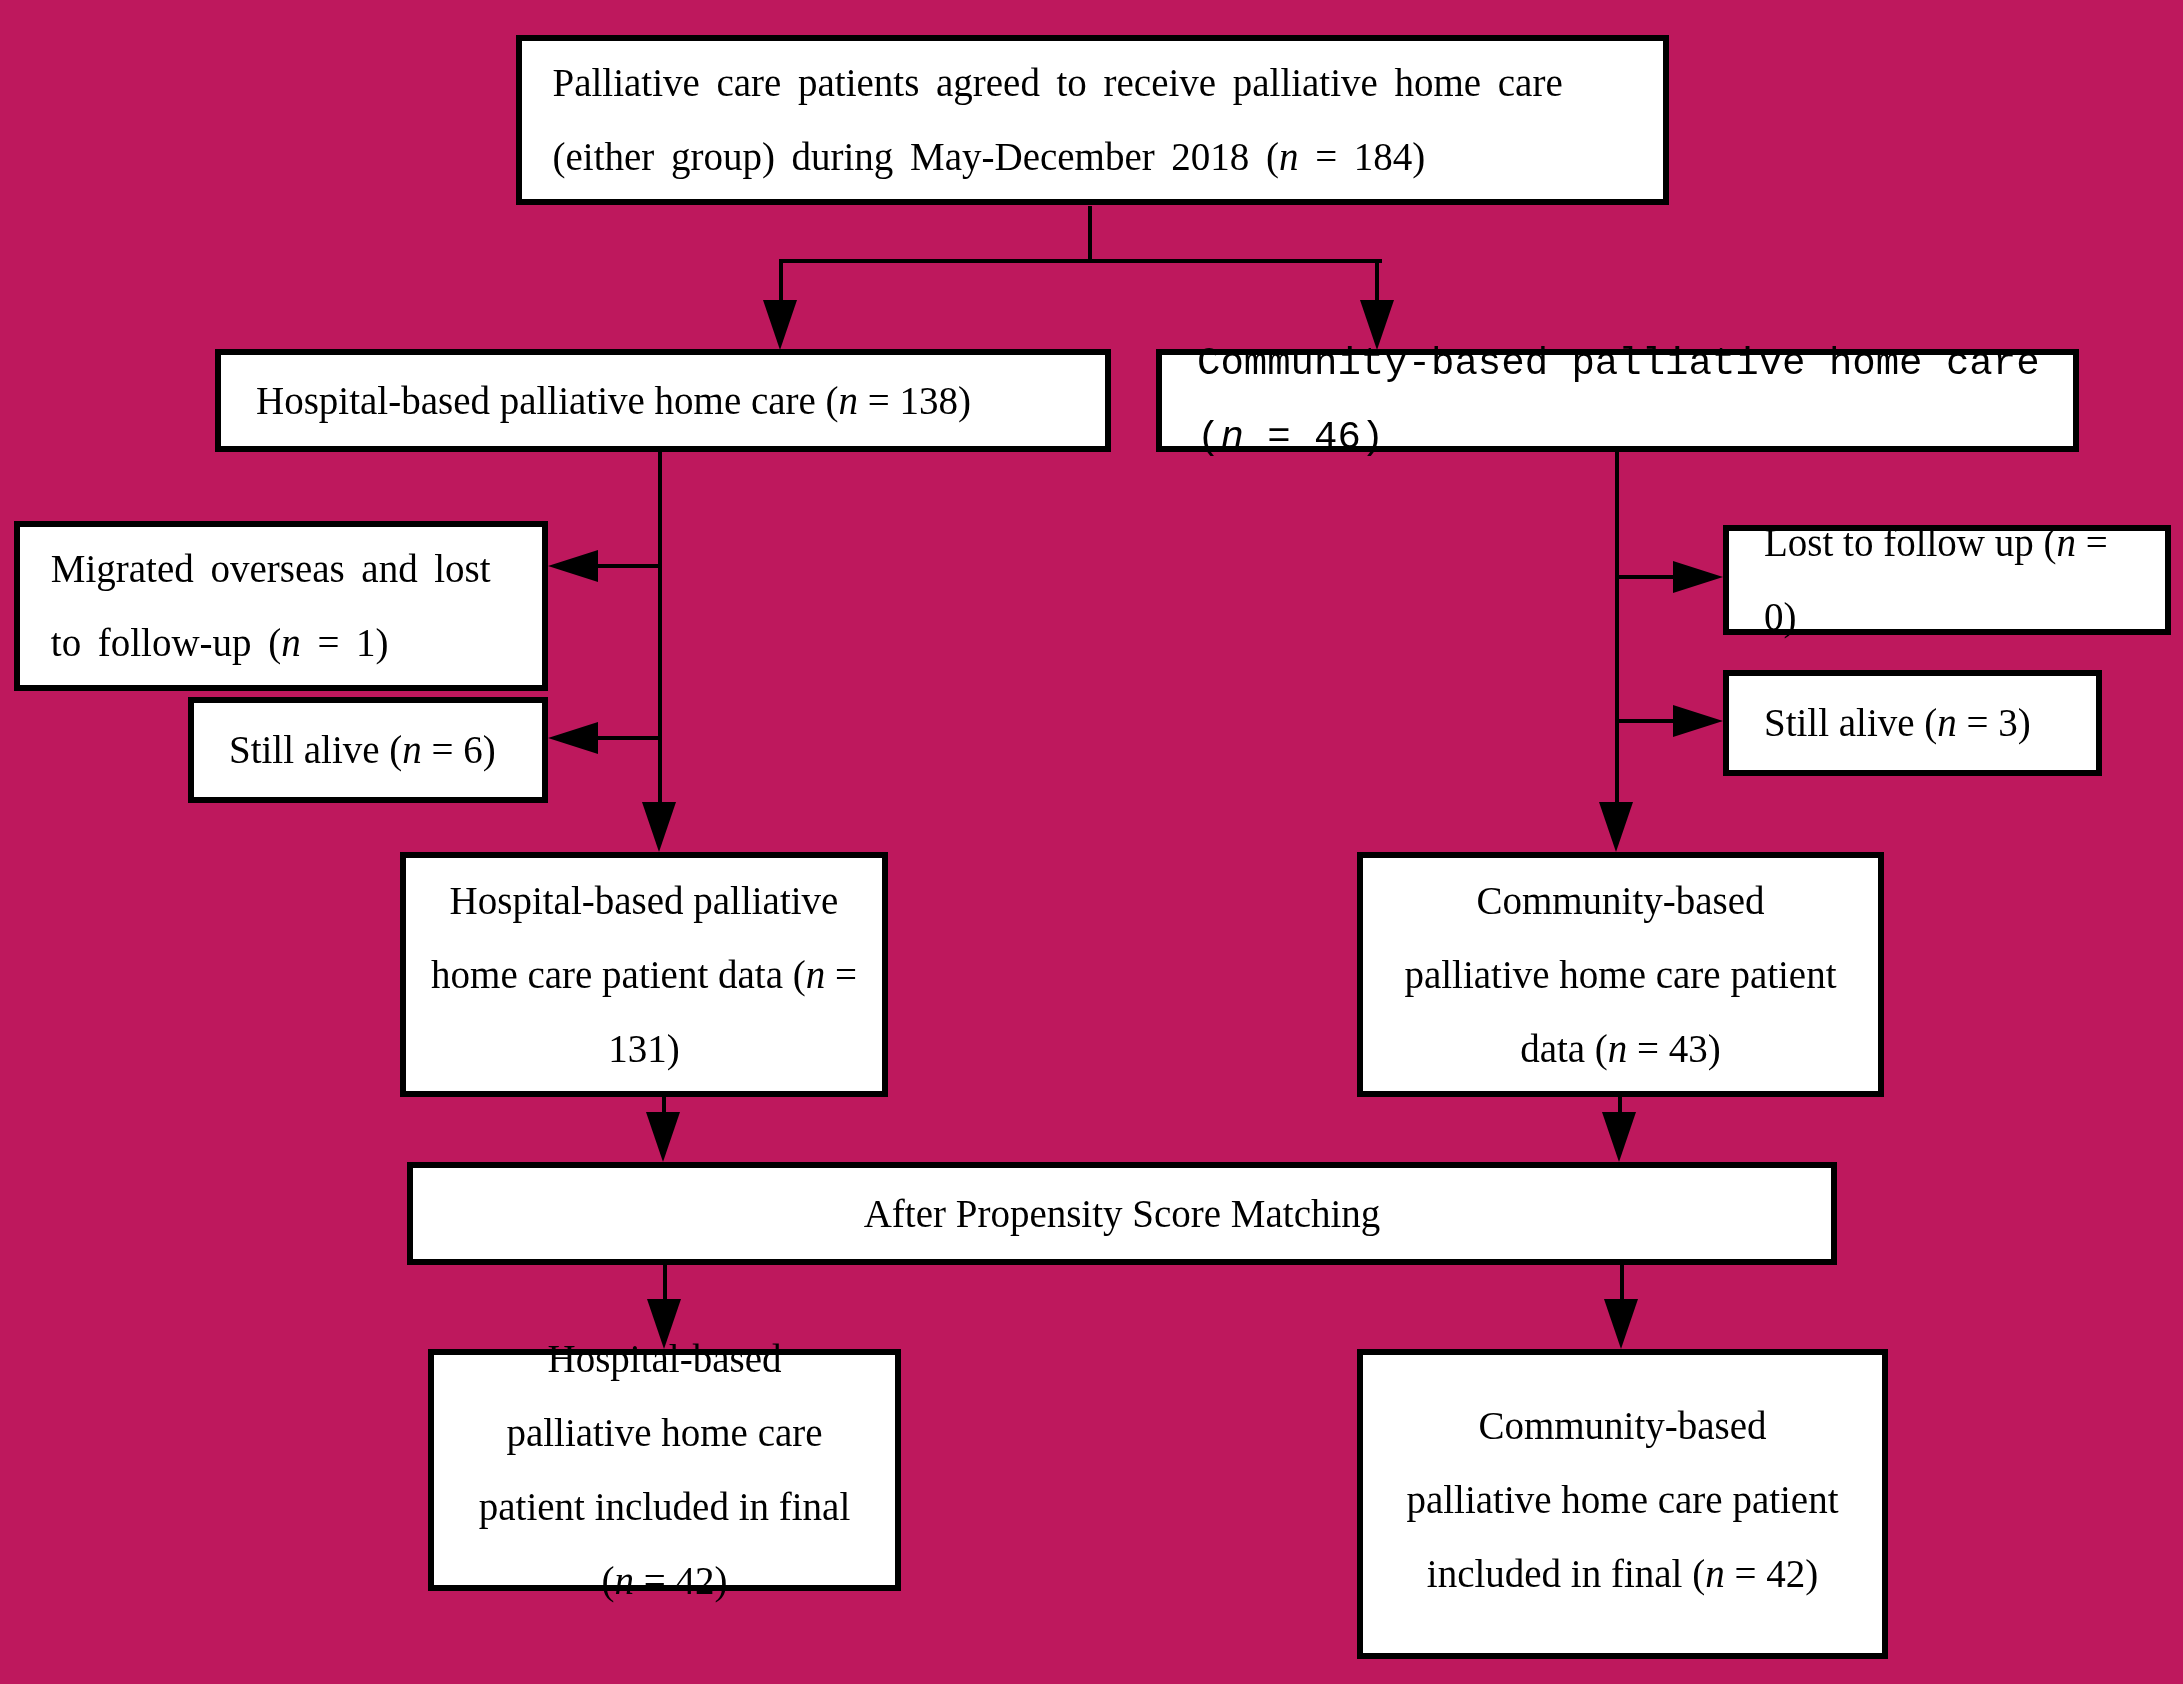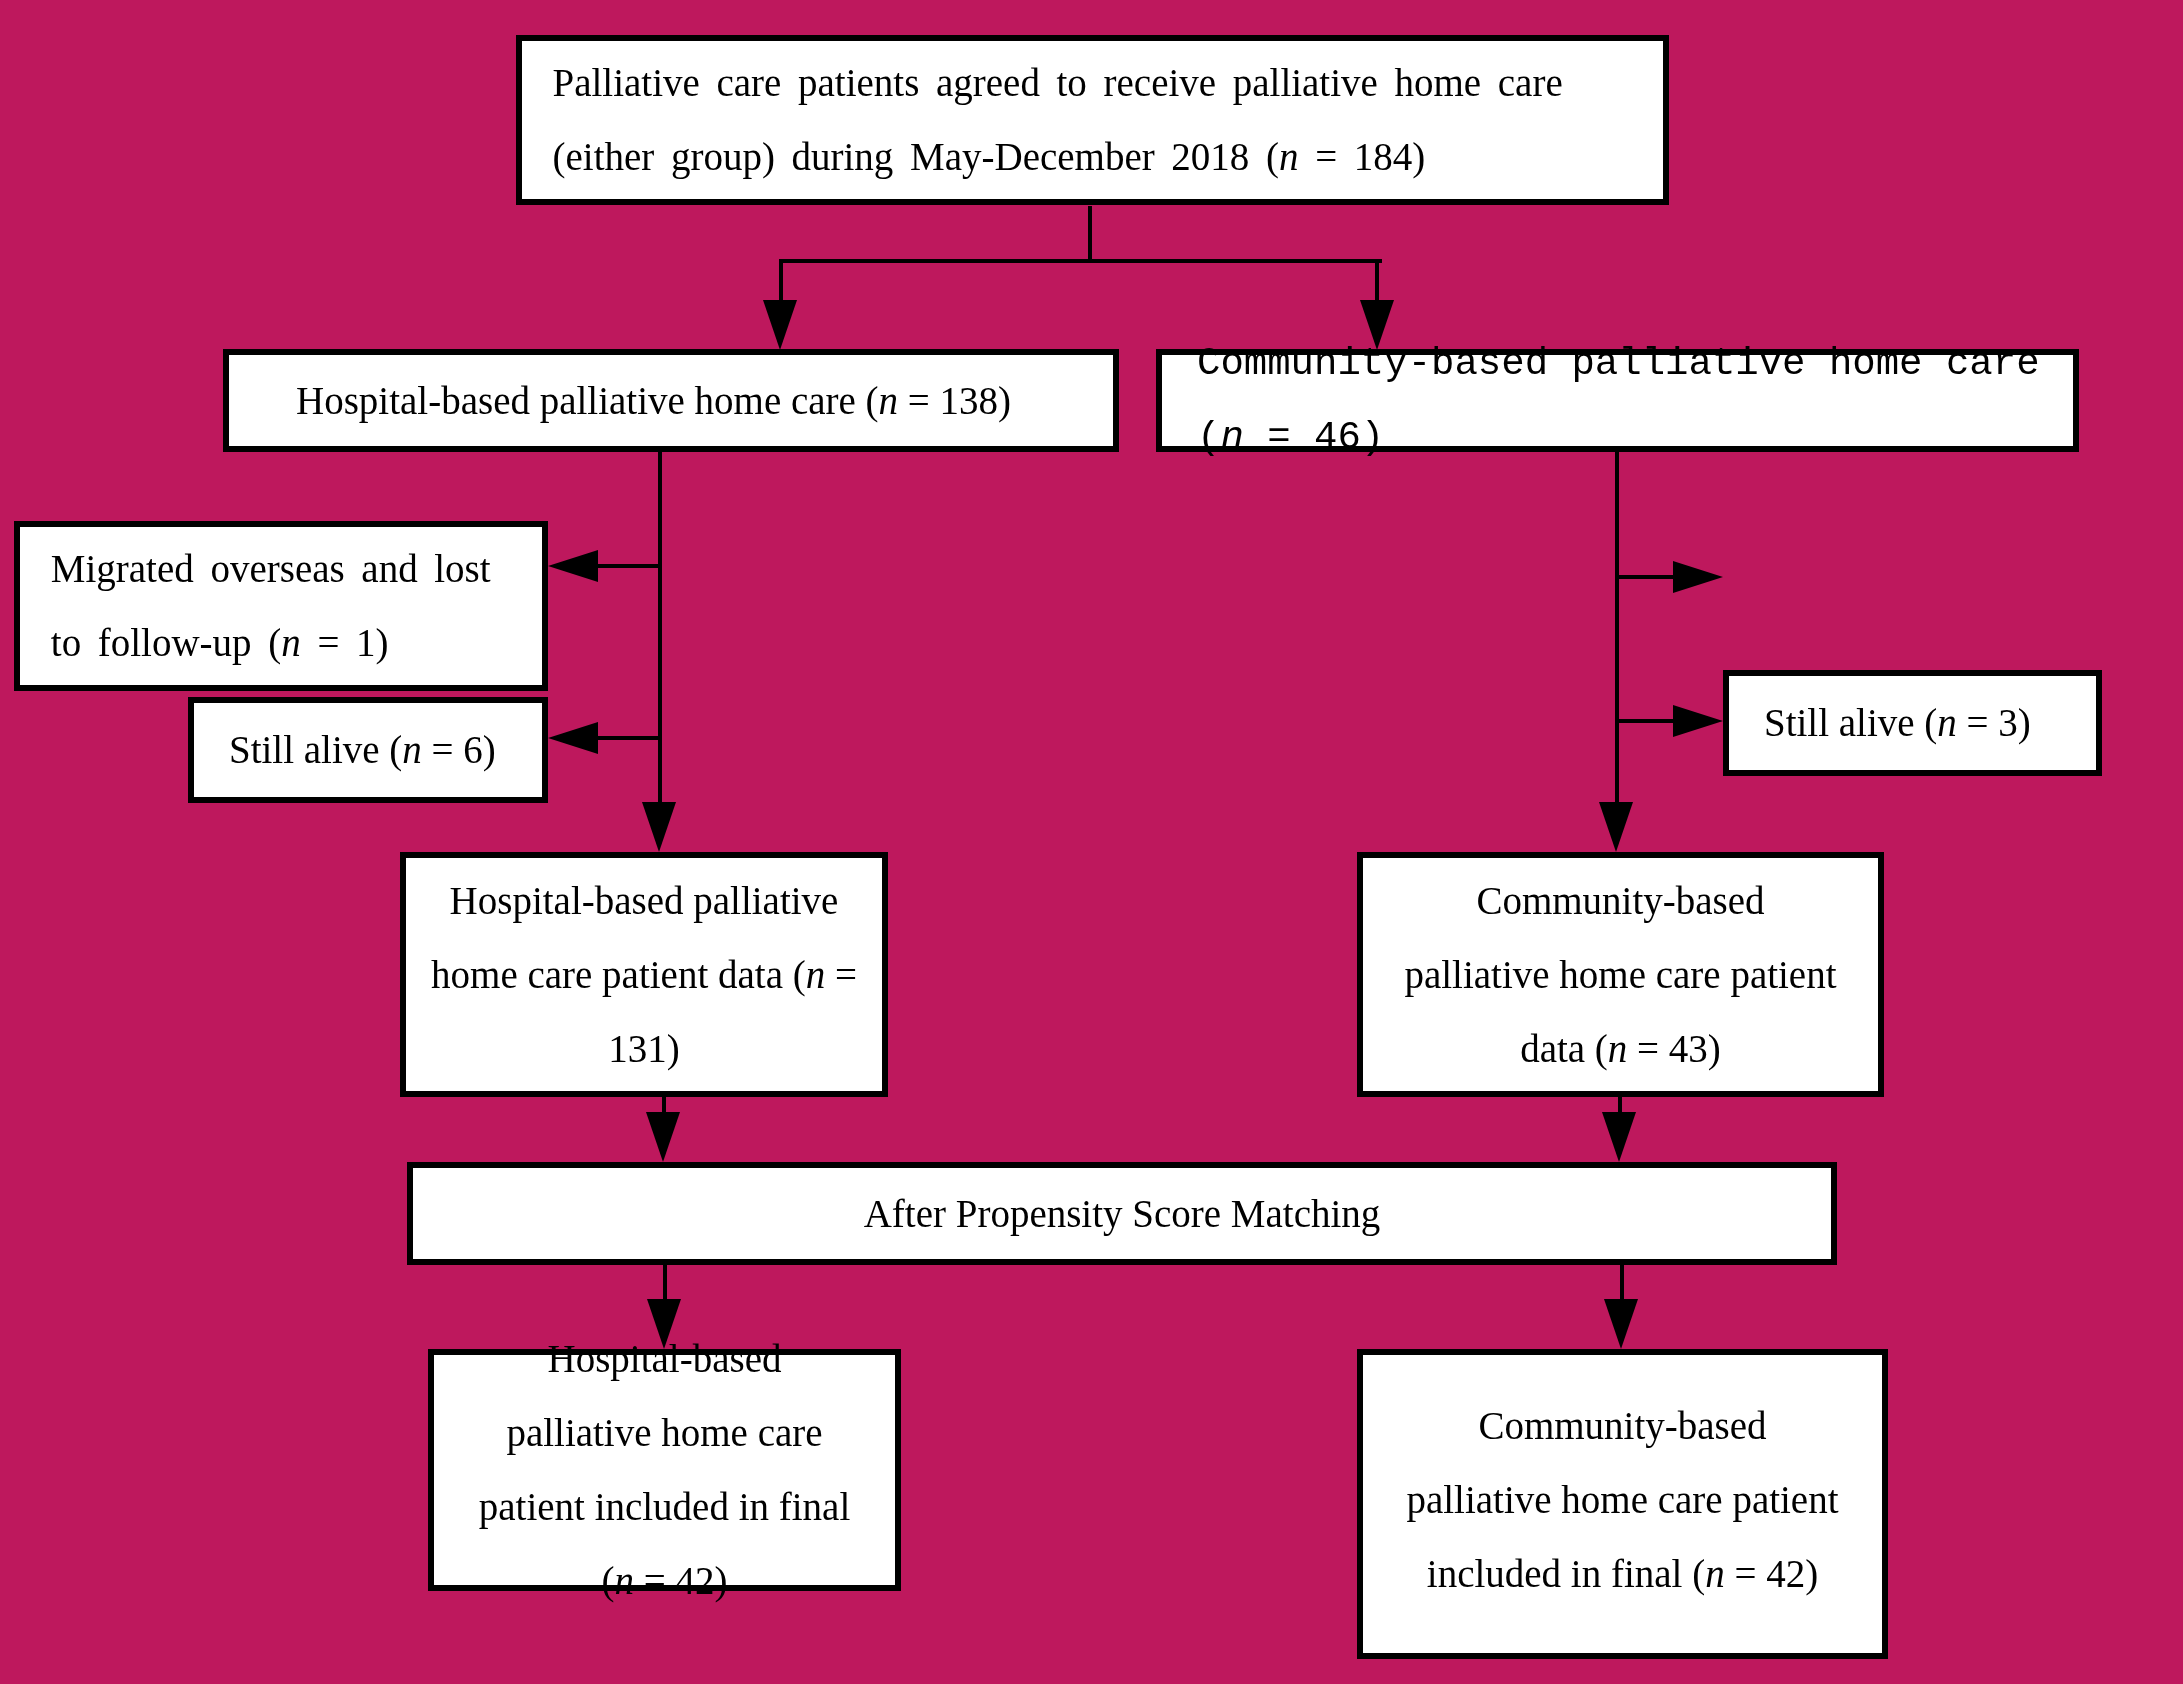--- a/index.html
+++ b/index.html
@@ -42,37 +42,40 @@
 </head>
 <body>
 
 <div class="canvas">
 
   <div class="node" style="left:516px; top:35px; width:1153px; height:170px;">
     <div class="box-text t-justify">Palliative care patients agreed to receive palliative home care
 (either group) during May-December 2018 (<i>n</i> = 184)</div>
   </div>
 
-  <div class="node" style="left:223px; top:349px; width:896px; height:103px;padding-left:32px;">
+  <div class="node" style="left:215px; top:349px; width:896px; height:103px;">
     <div class="box-text t-left">Hospital-based palliative home care (<i>n</i> = 138)</div>
   </div>
 
   <div class="node" style="left:1156px; top:349px; width:923px; height:103px;font-family:Liberation Mono, monospace;">
     <div class="box-text t-left">Community-based palliative home care (<i>n</i> = 46)</div>
   </div>
 
   <div class="node" style="left:14.3px; top:497px; width:534px; height:170px;margin-top:24px;">
     <div class="box-text t-justify">Migrated overseas and lost
 to follow-up (<i>n</i> = 1)</div>
   </div>
 
   <div class="node" style="left:188px; top:697px; width:360px; height:106px;">
     <div class="box-text t-left">Still alive (<i>n</i> = 6)</div>
   </div>
 
+  <div class="node" style="left:1723px; top:525px; width:448px; height:110px;">
+    <div class="box-text t-left">Lost to follow up (<i>n</i> = 0)</div>
+  </div>
 
   <div class="node" style="left:1723px; top:670px; width:379px; height:106px;font-family:Liberation Serif, serif;">
     <div class="box-text t-left">Still alive (<i>n</i> = 3)</div>
   </div>
 
   <div class="node" style="left:400px; top:852px; width:488px; height:245px;">
     <div class="box-text t-center">Hospital-based palliative
 home care patient data (<i>n</i> =
 131)</div>
   </div>

